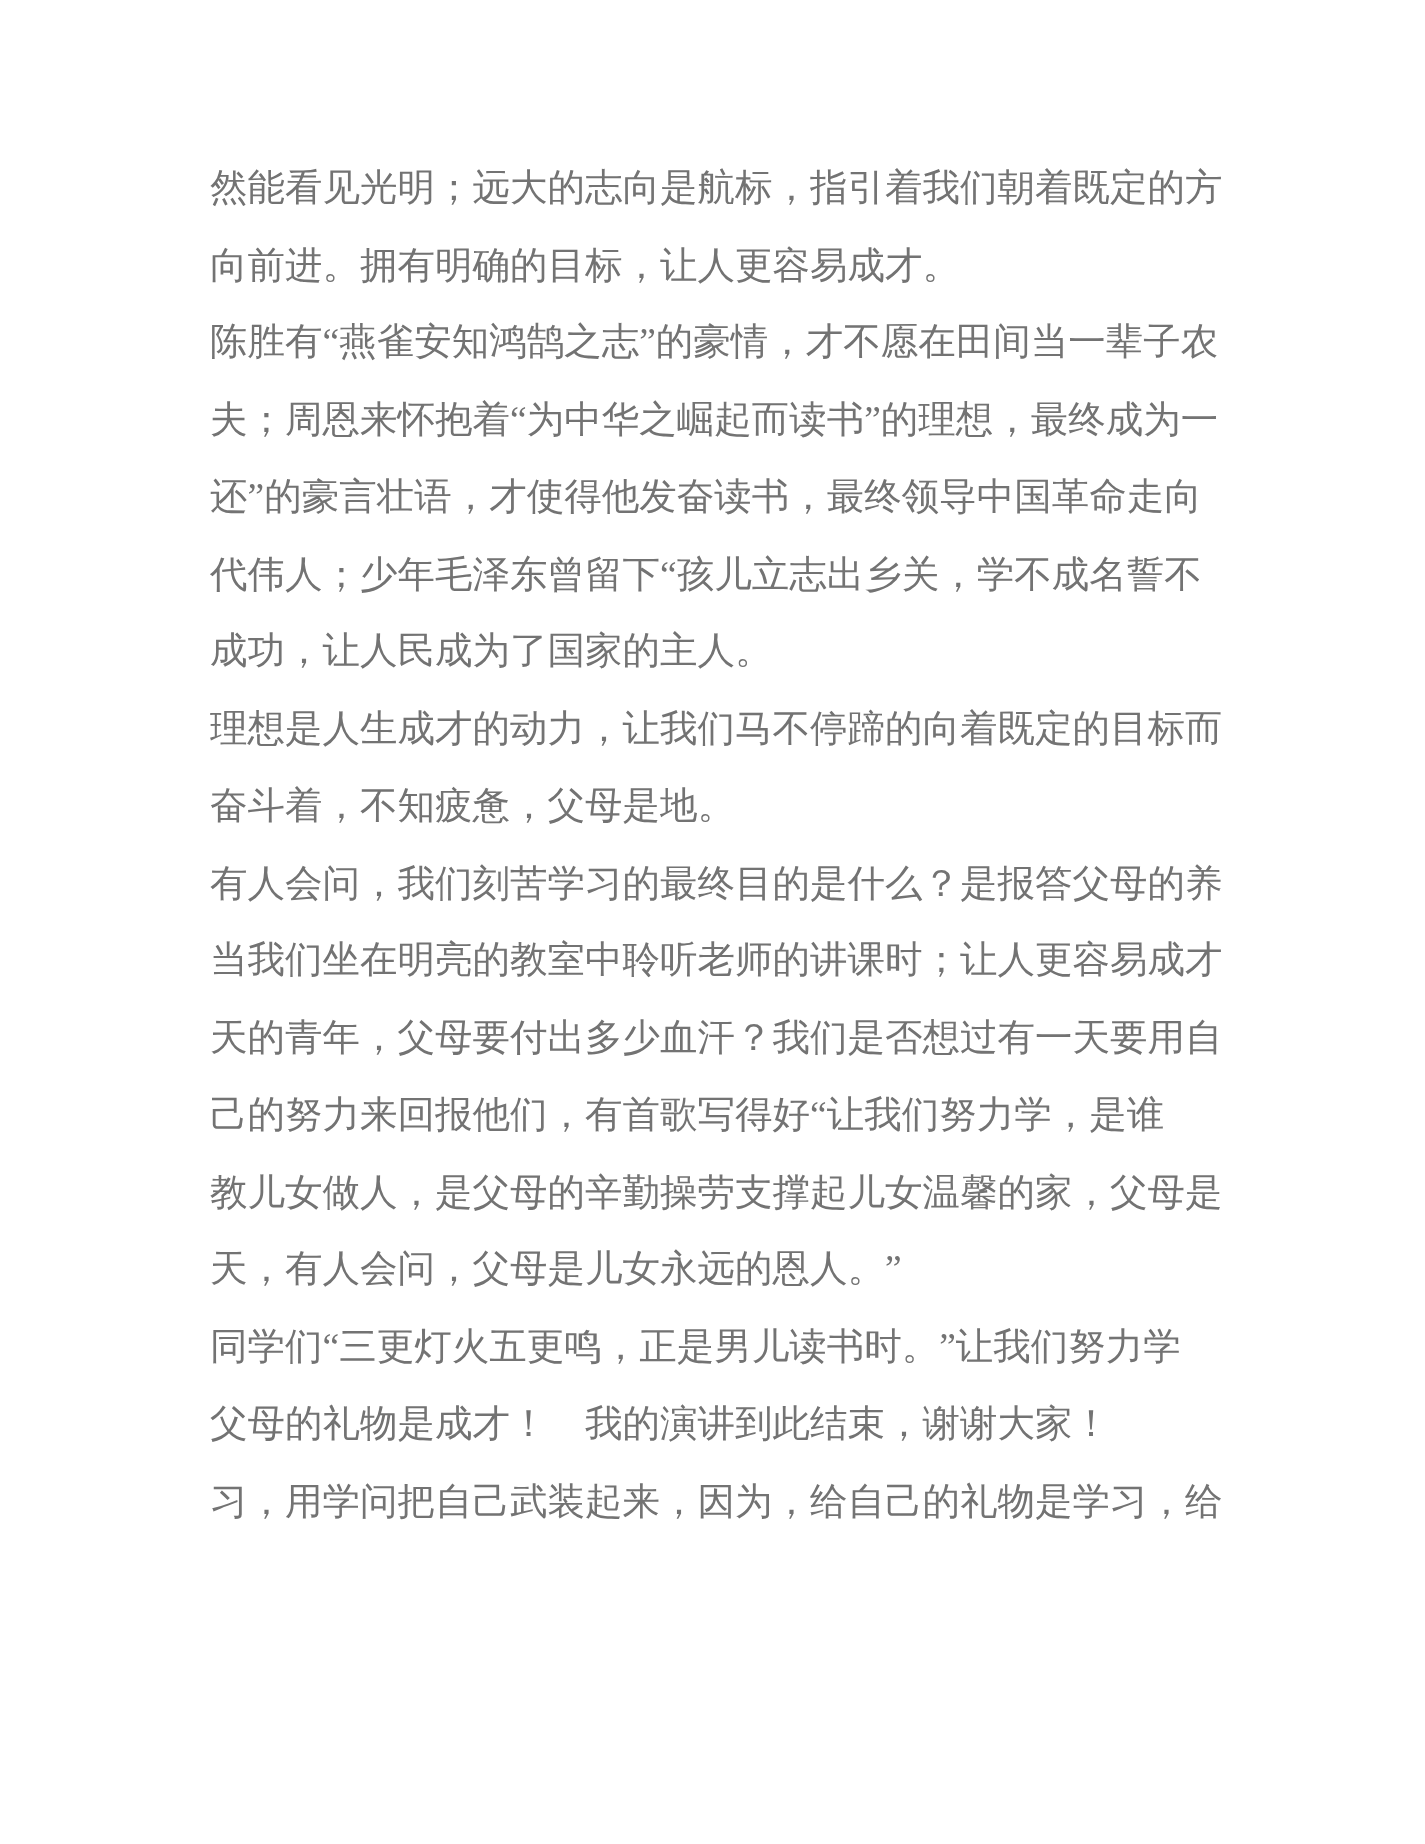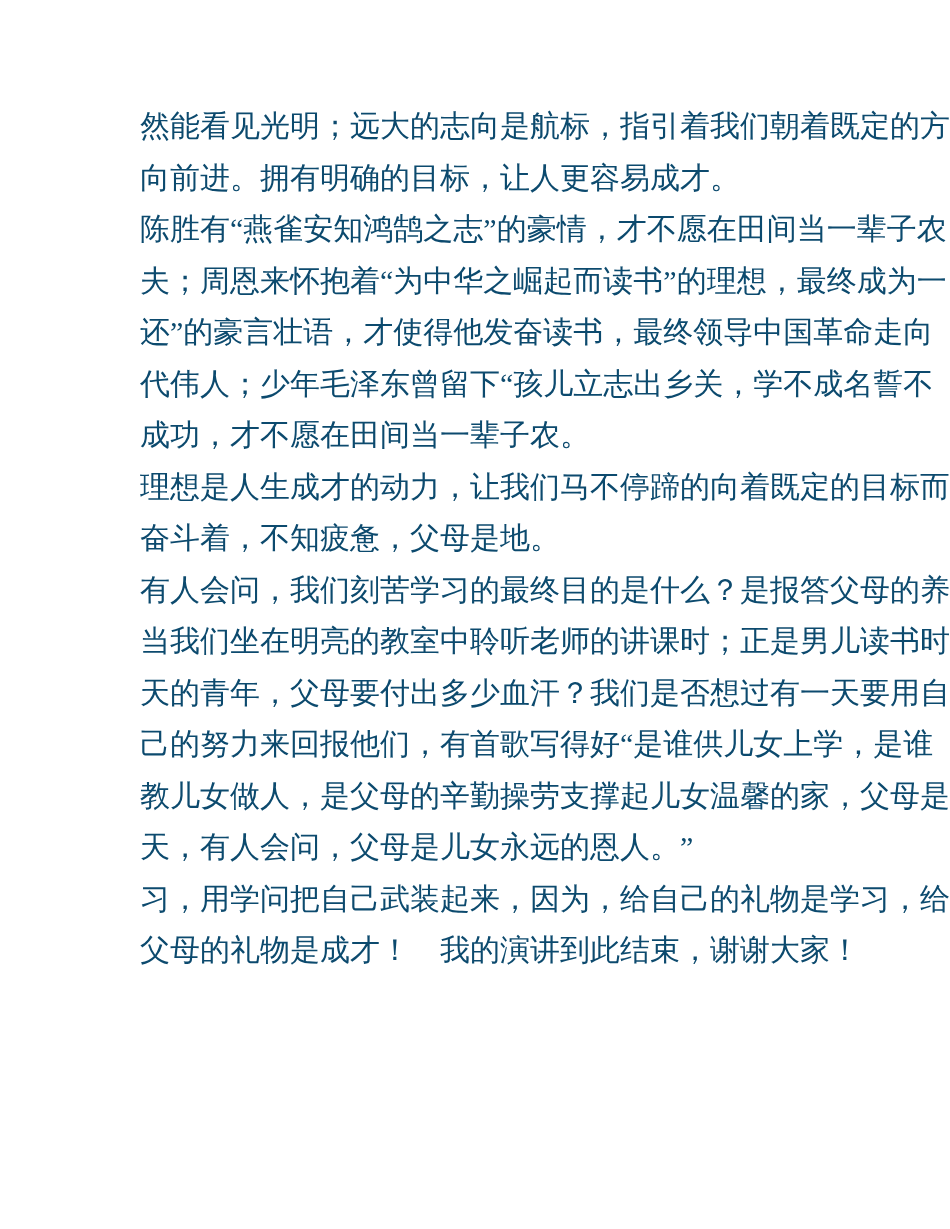--- a/index.html
+++ b/index.html
@@ -14,46 +14,47 @@
   }
   .page {
     width: 950px;
     height: 1229px;
     background: #ffffff;
     box-sizing: border-box;
     padding: 100px 130px 0 140px;
   }
   .doc-body {
     font-family: "Liberation Serif", "DejaVu Serif", serif;
-    font-size: 30px;
+    font-size: 25px;
     line-height: 51.5px;
-    color: #0c4a6e;
+    color: #737373;
     letter-spacing: 0px;
   }
   .text-line {
     white-space: nowrap;
     height: 51.5px;
   }
 </style>
 </head>
 <body>
 
 <div class="page">
   <div class="doc-body">
     <div class="text-line">然能看见光明；远大的志向是航标，指引着我们朝着既定的方</div>
     <div class="text-line">向前进。拥有明确的目标，让人更容易成才。</div>
     <div class="text-line">陈胜有“燕雀安知鸿鹄之志”的豪情，才不愿在田间当一辈子农</div>
     <div class="text-line">夫；周恩来怀抱着“为中华之崛起而读书”的理想，最终成为一</div>
     <div class="text-line">还”的豪言壮语，才使得他发奋读书，最终领导中国革命走向</div>
     <div class="text-line">代伟人；少年毛泽东曾留下“孩儿立志出乡关，学不成名誓不</div>
-    <div class="text-line">成功，才不愿在田间当一辈子农。</div>
+    <div class="text-line">成功，让人民成为了国家的主人。</div>
     <div class="text-line">理想是人生成才的动力，让我们马不停蹄的向着既定的目标而</div>
     <div class="text-line">奋斗着，不知疲惫，父母是地。</div>
     <div class="text-line">有人会问，我们刻苦学习的最终目的是什么？是报答父母的养</div>
-    <div class="text-line">当我们坐在明亮的教室中聆听老师的讲课时；正是男儿读书时</div>
+    <div class="text-line">当我们坐在明亮的教室中聆听老师的讲课时；让人更容易成才</div>
     <div class="text-line">天的青年，父母要付出多少血汗？我们是否想过有一天要用自</div>
-    <div class="text-line">己的努力来回报他们，有首歌写得好“是谁供儿女上学，是谁</div>
+    <div class="text-line">己的努力来回报他们，有首歌写得好“让我们努力学，是谁</div>
     <div class="text-line">教儿女做人，是父母的辛勤操劳支撑起儿女温馨的家，父母是</div>
     <div class="text-line">天，有人会问，父母是儿女永远的恩人。”</div>
+    <div class="text-line">同学们“三更灯火五更鸣，正是男儿读书时。”让我们努力学</div>
+    <div class="text-line">父母的礼物是成才！　我的演讲到此结束，谢谢大家！</div>
     <div class="text-line">习，用学问把自己武装起来，因为，给自己的礼物是学习，给</div>
-    <div class="text-line">父母的礼物是成才！　我的演讲到此结束，谢谢大家！</div>
   </div>
 </div>
 
 </body></html>

